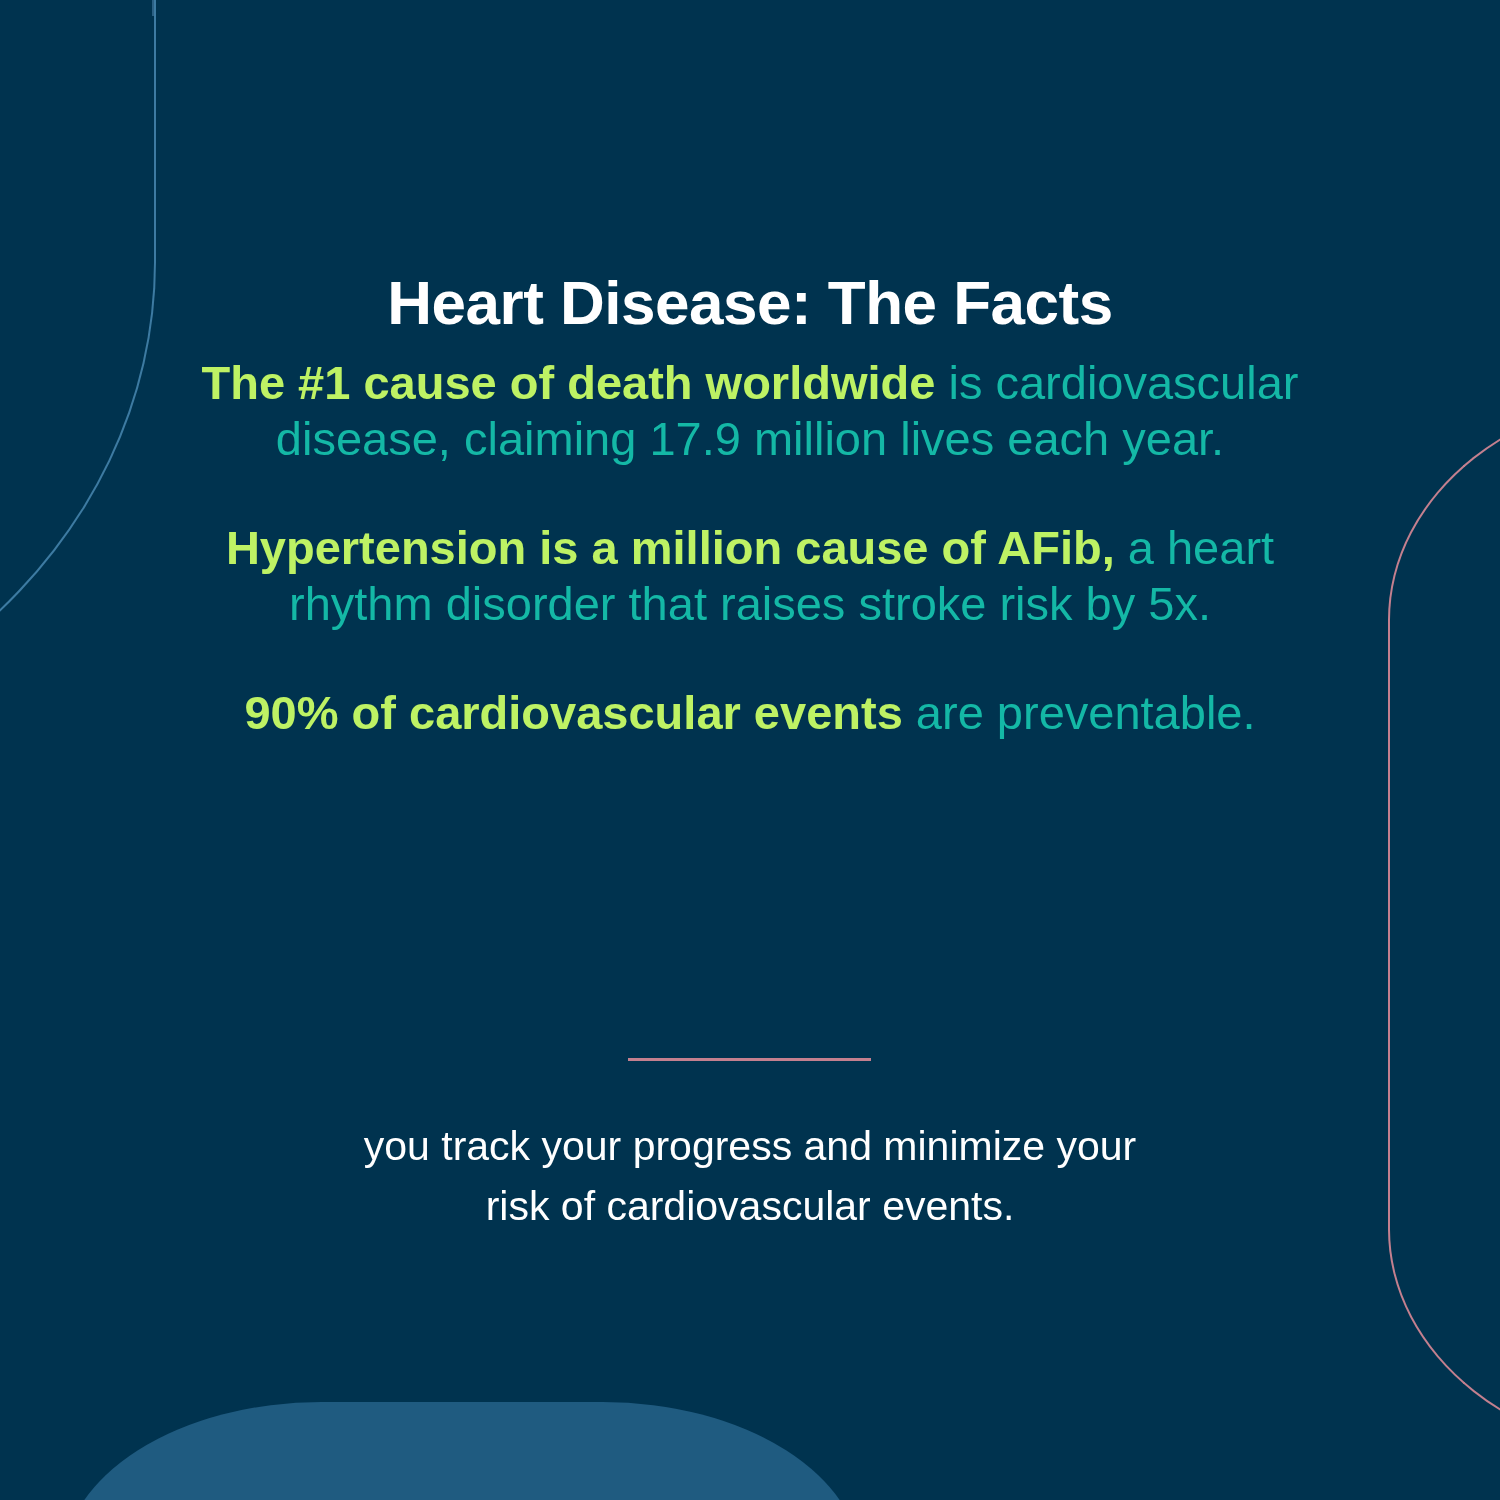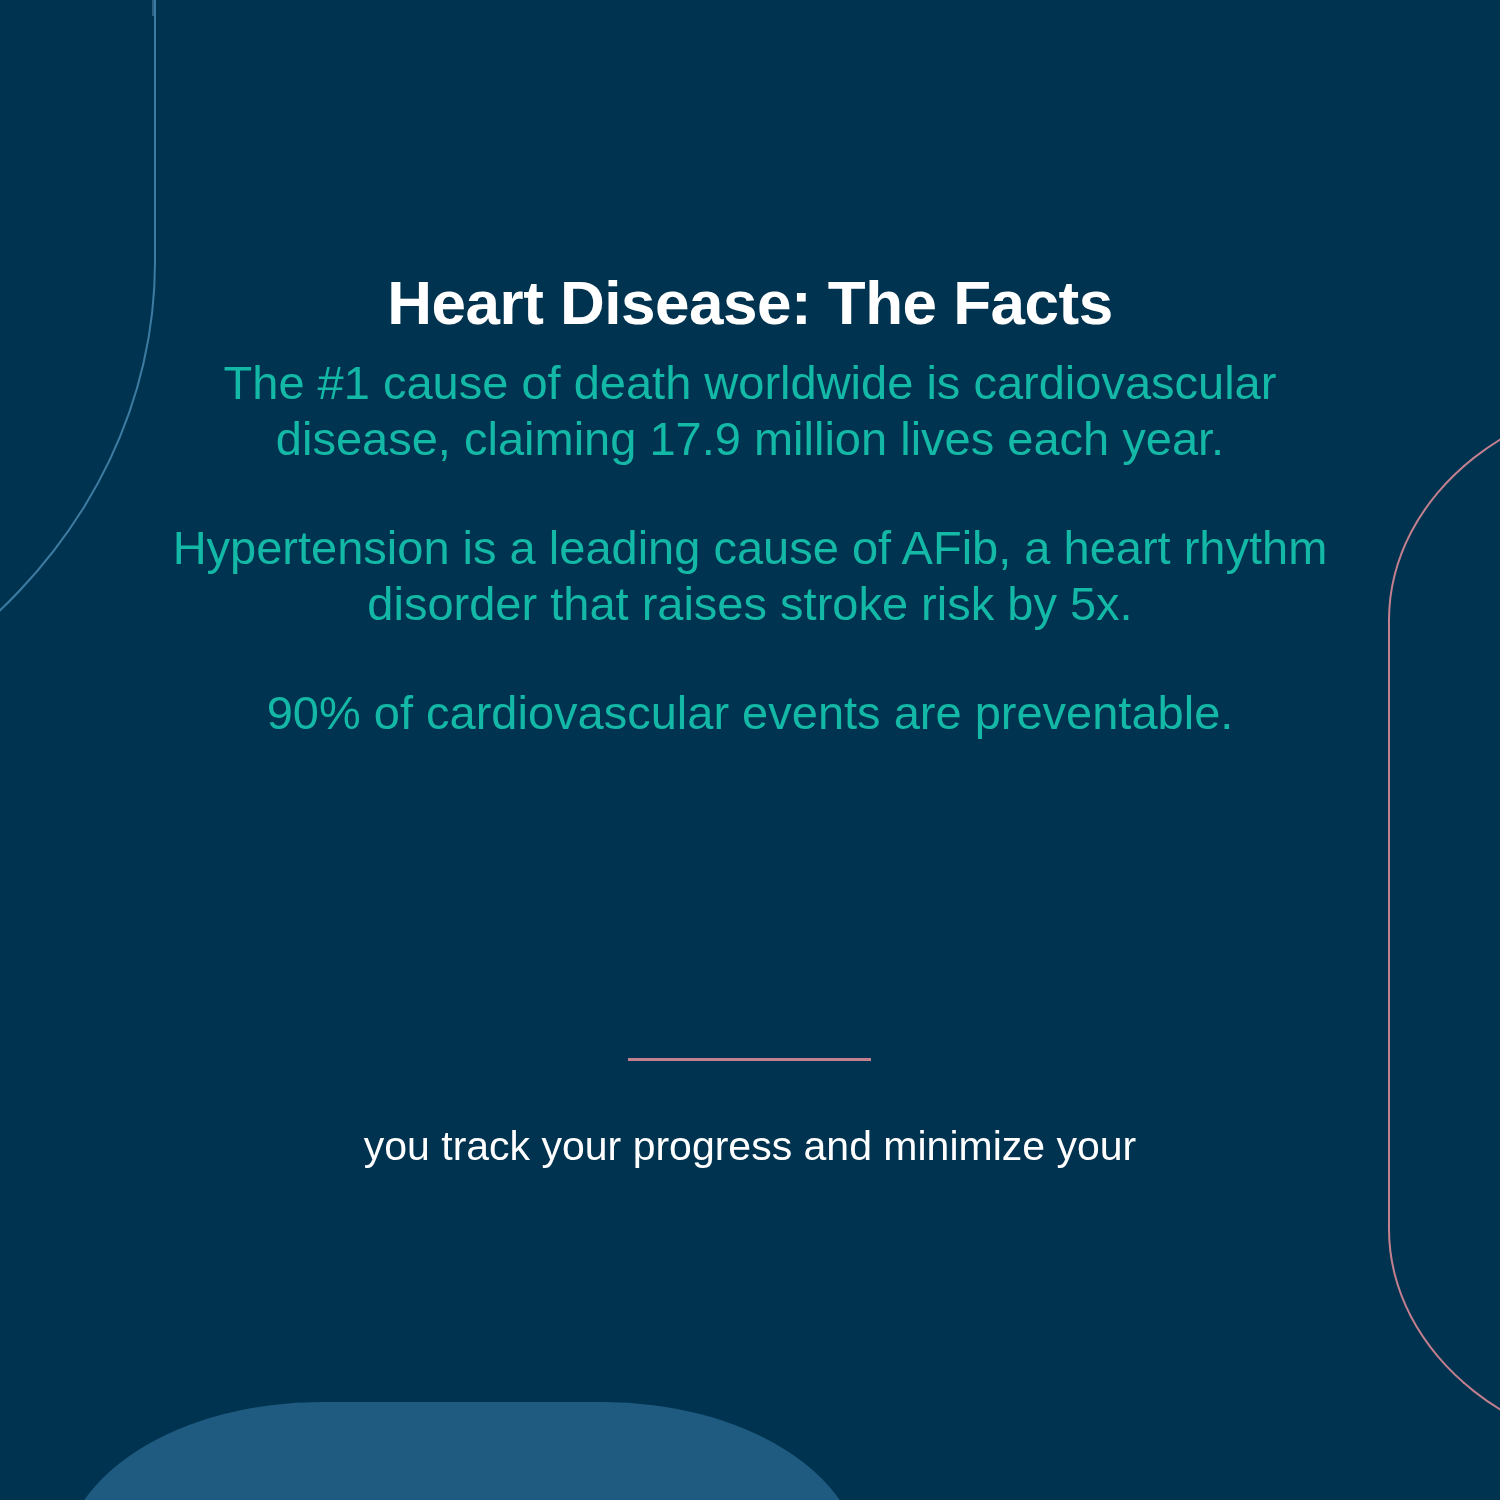--- a/index.html
+++ b/index.html
@@ -103,22 +103,22 @@
 
   .fact {
     margin: 0 0 52px 0;
     line-height: 1.20;
     font-size: 47px;
     color: #ffffff;
     font-weight: 500;
   }
 
   .fact .hl {
-    color: #14b8a6;
-    font-weight: normal;
+    color: #bef264;
+    font-weight: bold;
   }
 
   .fact .rest {
     color: #14b8a6;
     font-weight: 400;
   }
 
   .divider {
     position: absolute;
     left: 628px;
@@ -158,29 +158,30 @@
     <h1 class="page-title">Heart Disease: The Facts</h1>
 
     <div class="facts">
 
       <p class="fact">
         <span class="hl">The #1 cause of death worldwide</span><span class="rest"> is cardiovascular disease, claiming 17.9 million lives each year.</span>
       </p>
 
 
       <p class="fact">
-        <span class="hl">Hypertension is a leading cause of AFib,</span><span class="rest"> a heart rhythm disorder that raises stroke risk by 5x.</span>
+        <span class="hl">Hypertension is a million cause of AFib,</span><span class="rest"> a heart rhythm disorder that raises stroke risk by 5x.</span>
       </p>
 
       <p class="fact">
         <span class="hl">90% of cardiovascular events</span><span class="rest"> are preventable.</span>
       </p>
 
     </div>
 
     <div class="divider"></div>
 
     <div class="closing">
       <span class="closing-line">you track your progress and minimize your</span>
+      <span class="closing-line">risk of cardiovascular events.</span>
     </div>
 
   </div>
 </div>
 
 </body></html>

